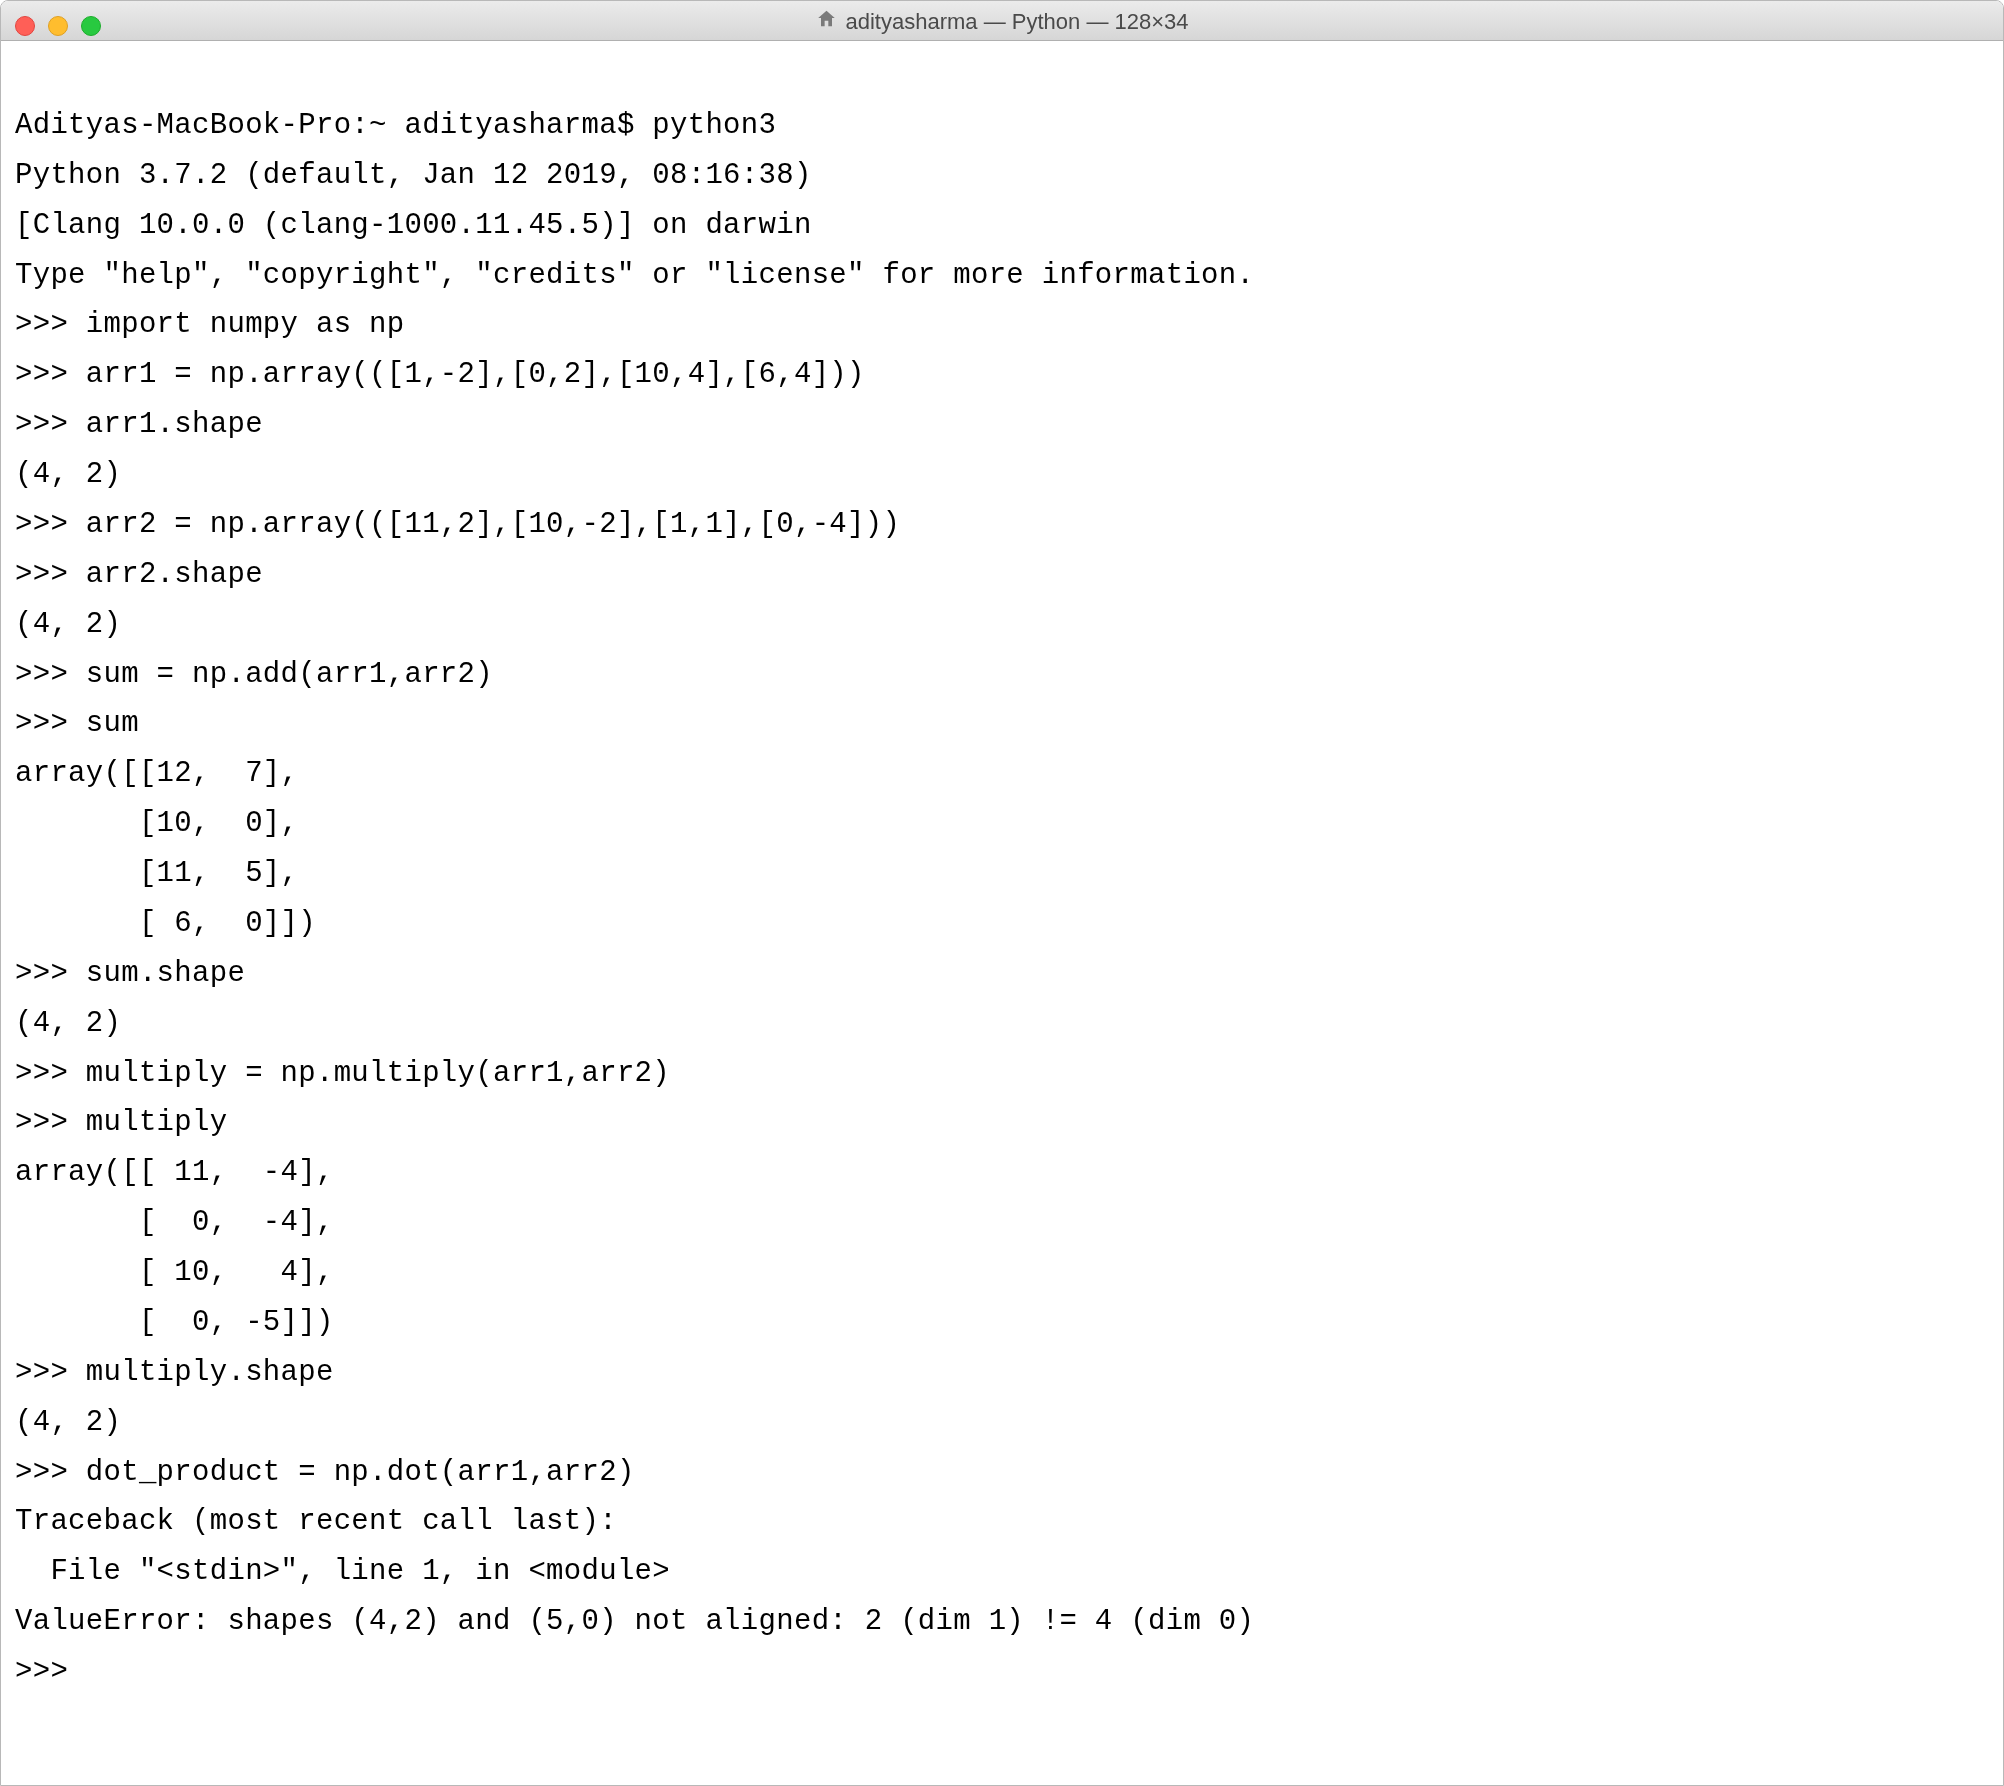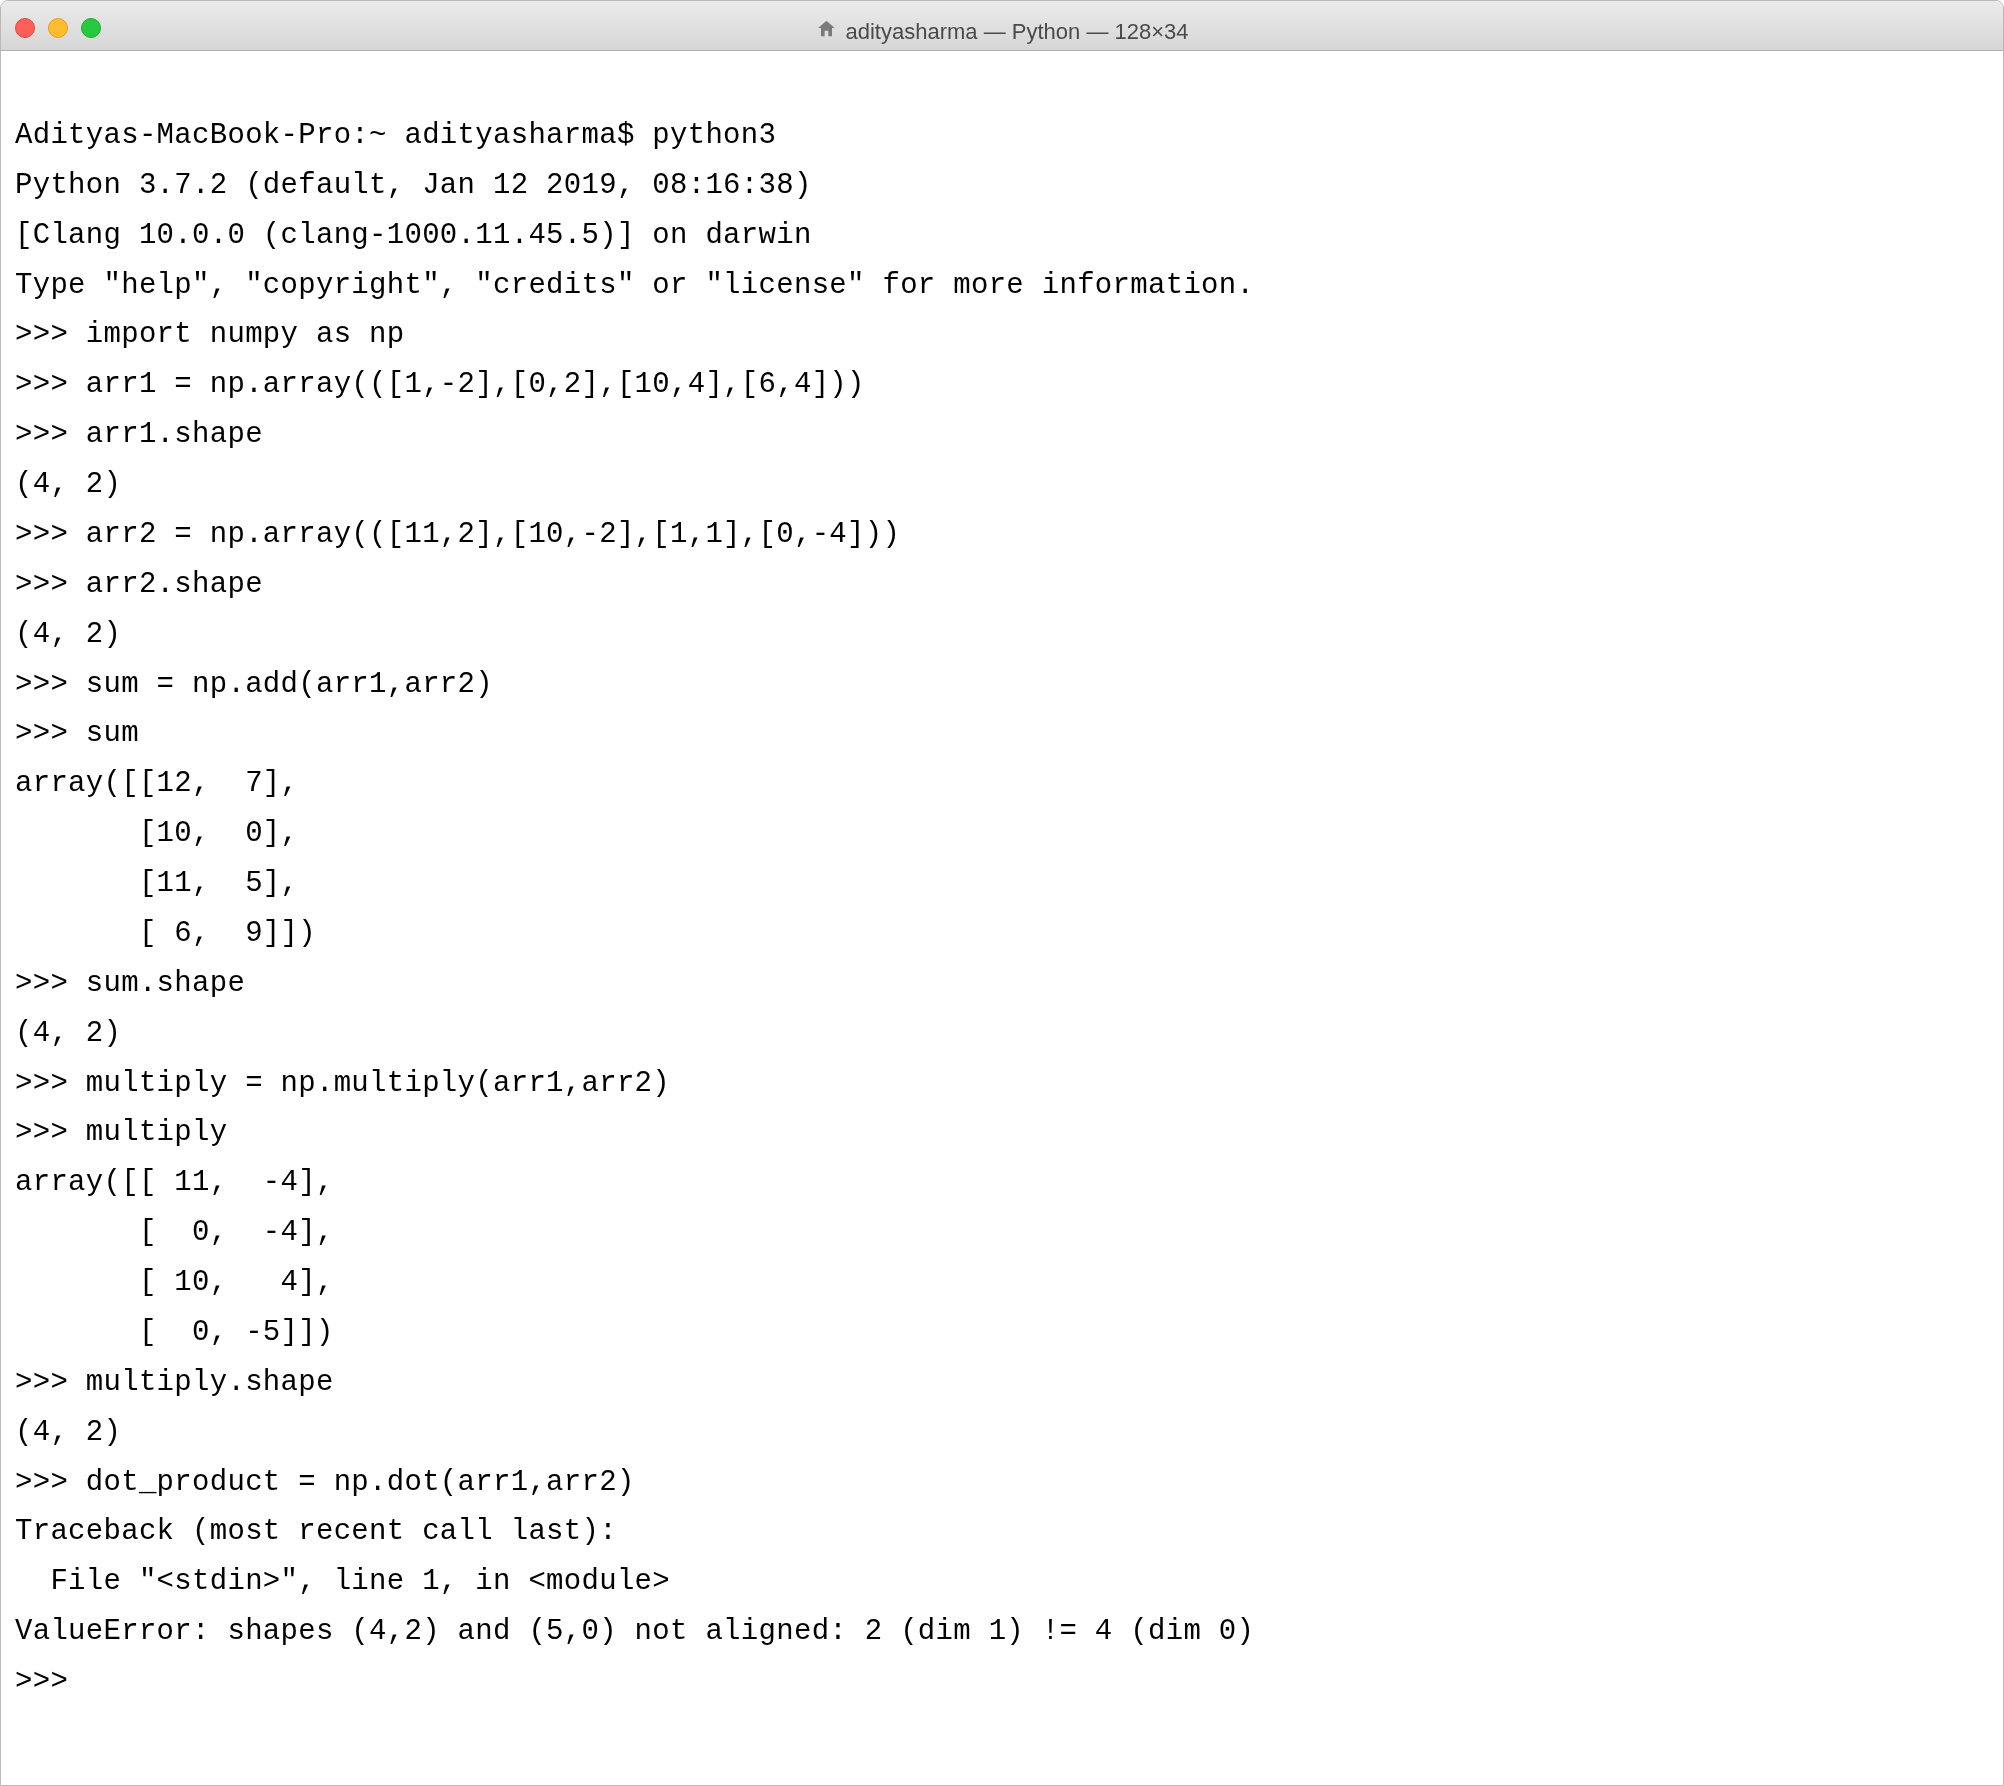--- a/index.html
+++ b/index.html
@@ -17,26 +17,26 @@
       width: 100%;
       height: 100%;
       background: #ffffff;
       border: 1px solid #b8b8b8;
       border-radius: 8px 8px 0 0;
       overflow: hidden;
       display: flex;
       flex-direction: column;
     }
     .titlebar {
-      height: 50px;
+      height: 40px;
       background: linear-gradient(to bottom, #ebebeb 0%, #d6d6d6 100%);
       border-bottom: 1px solid #b0b0b0;
       display: flex;
-      align-items: flex-start;
-      padding: 17px 14px;
+      align-items: flex-end;
+      padding: 4px 14px;
       position: relative;
     }
     .traffic-lights {
       display: flex;
       gap: 13px;
       align-items: center;
     }
     .traffic-light {
       width: 20px;
       height: 20px;
@@ -112,21 +112,21 @@
 <span>&gt;&gt;&gt; arr1.shape</span>
 <span>(4, 2)</span>
 <span>&gt;&gt;&gt; arr2 = np.array(([11,2],[10,-2],[1,1],[0,-4]))</span>
 <span>&gt;&gt;&gt; arr2.shape</span>
 <span>(4, 2)</span>
 <span>&gt;&gt;&gt; sum = np.add(arr1,arr2)</span>
 <span>&gt;&gt;&gt; sum</span>
 <span>array([[12,  7],</span>
 <span>       [10,  0],</span>
 <span>       [11,  5],</span>
-<span>       [ 6,  9]])</span>
+<span>       [ 6,  0]])</span>
 <span>&gt;&gt;&gt; sum.shape</span>
 <span>(4, 2)</span>
 <span>&gt;&gt;&gt; multiply = np.multiply(arr1,arr2)</span>
 <span>&gt;&gt;&gt; multiply</span>
 <span>array([[ 11,  -4],</span>
 <span>       [  0,  -4],</span>
 <span>       [ 10,   4],</span>
 <span>       [  0, -5]])</span>
 <span>&gt;&gt;&gt; multiply.shape</span>
 <span>(4, 2)</span>

